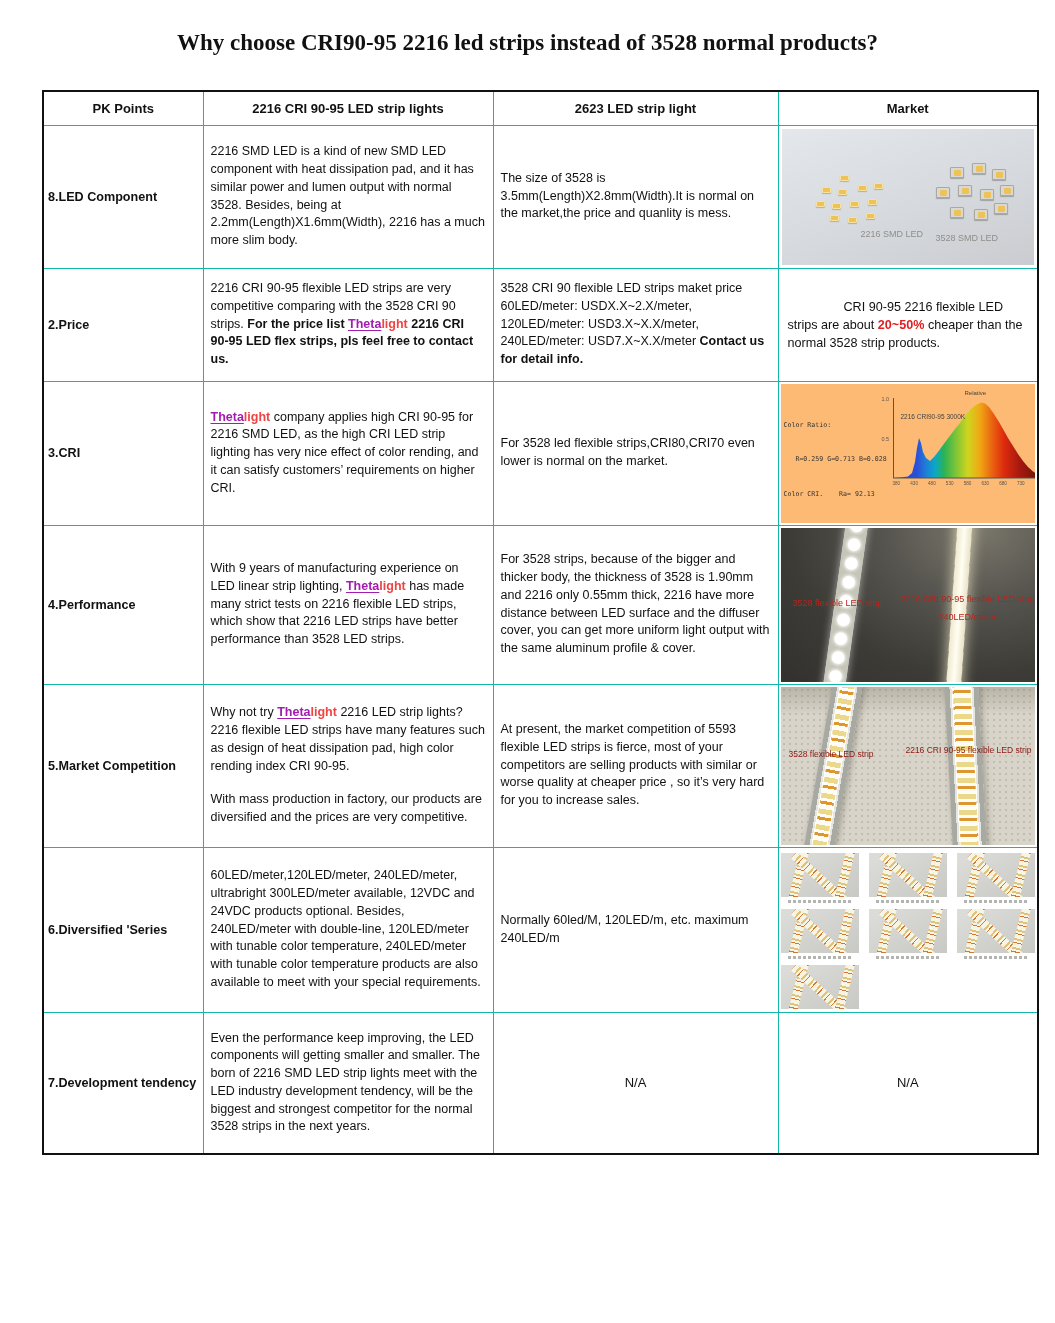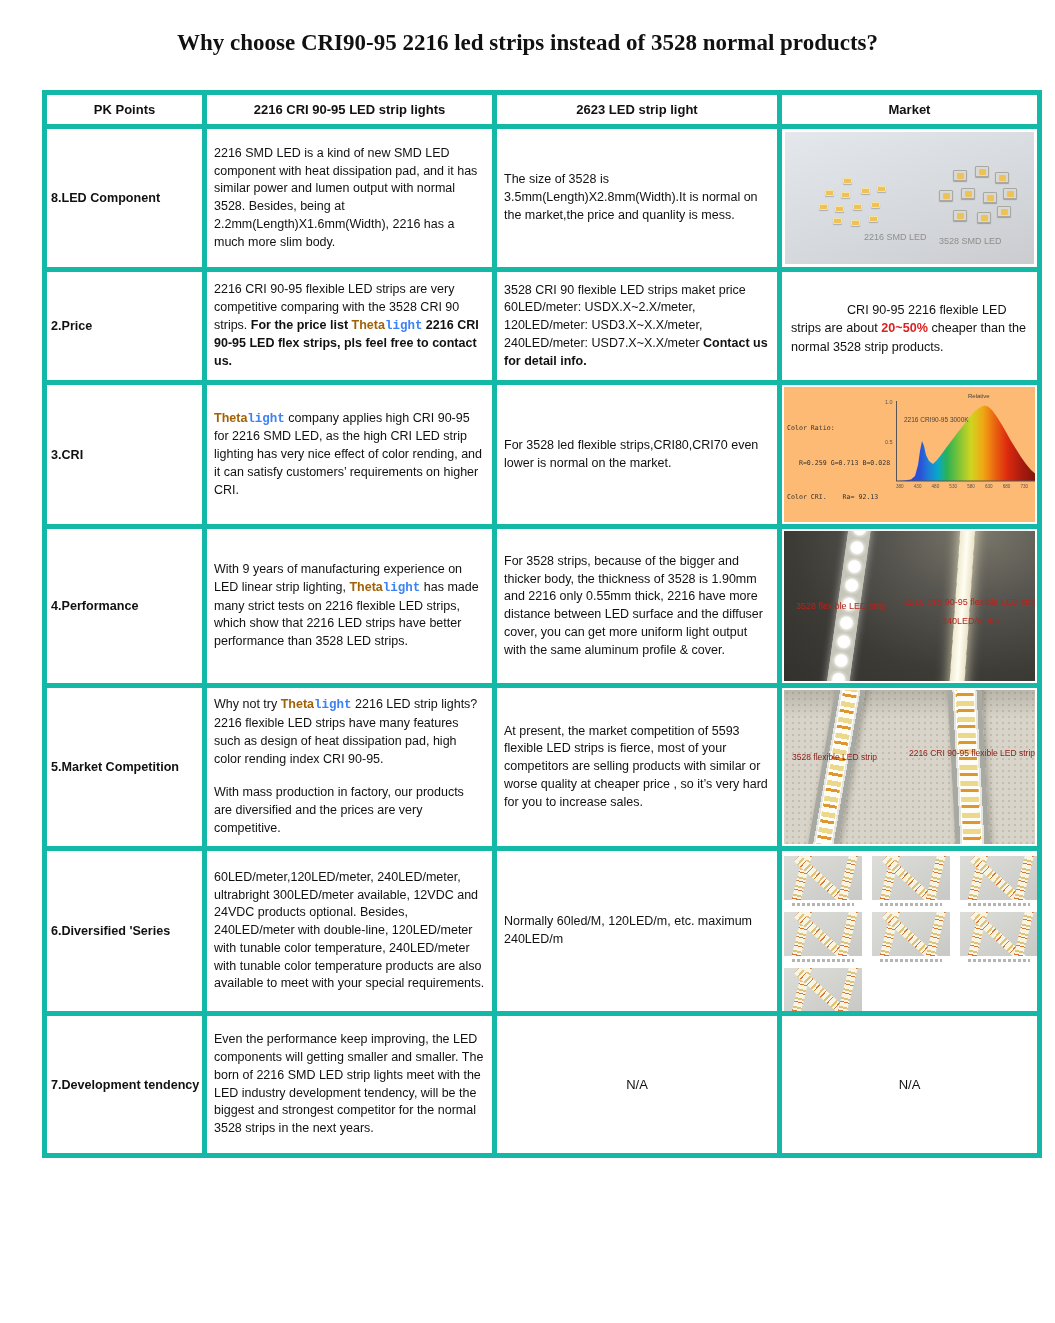--- a/index.html
+++ b/index.html
@@ -4,33 +4,33 @@
 <style>
   * { box-sizing: border-box; }
   body { margin:0; background:#ffffff; font-family:"Liberation Sans", sans-serif; }
   .page { position:relative; width:1055px; height:1323px; background:#fff; overflow:hidden; }
 
   .doc-title { position:absolute; top:30px; left:0; width:100%; margin:0; text-align:center;
     font-family:"Liberation Serif", serif; font-weight:bold; font-size:23px; color:#111; }
 
   table.cmp { position:absolute; left:42px; top:90px; width:995px; border-collapse:collapse;
     table-layout:fixed; border:2px solid #111; }
-  .cmp th, .cmp td { border:5px solid #14b8a6; color:#111; }
+  .cmp th, .cmp td { border:1px solid #14b8a6; color:#111; }
   .cmp th { font-size:13px; font-weight:bold; text-align:center; }
   tr.hr  { height:34px; }
   tr.h1 { height:143px; } tr.h2 { height:113px; } tr.h3 { height:144px; }
   tr.h4 { height:159px; } tr.h5 { height:163px; } tr.h6 { height:165px; } tr.h7 { height:142px; }
 
   td.pk  { font-weight:bold; font-size:12.6px; padding:2px 2px 2px 4px; vertical-align:middle; }
   td.txt { font-size:12.5px; line-height:1.42; padding:3px 7px; vertical-align:middle; }
   td.na  { text-align:center; vertical-align:middle; font-size:13px; }
   td.piccell { padding:0; position:relative; vertical-align:top; overflow:hidden; }
 
-  .lg-theta { color:#a16207; font-weight:bold; text-underline-offset:2px; }
-  .lg-light { color:#3b82f6; font-weight:bold;font-family:Liberation Mono, monospace; }
+  .lg-theta { color:#a21caf; font-weight:bold; text-decoration:underline; text-underline-offset:2px; }
+  .lg-light { color:#ef4444; font-weight:bold; }
   .para2 { margin-top:16px; }
 
   .pic { position:absolute; overflow:hidden; }
 
   
   .pic1 { inset:3px; background:linear-gradient(160deg,#e4e7eb 0%,#d6d9dd 55%,#caccd0 100%); }
   .chips { position:absolute; }
   .chips-left  { left:28px; top:44px; width:110px; height:60px; }
   .chips-right { left:150px; top:32px; width:92px; height:74px; }
   .chip2216 { position:absolute; width:9px; height:6px; background:#eec257; border:1px solid #f6e2a2; border-radius:1px; box-shadow:0 1px 1px rgba(120,120,110,.45); }

